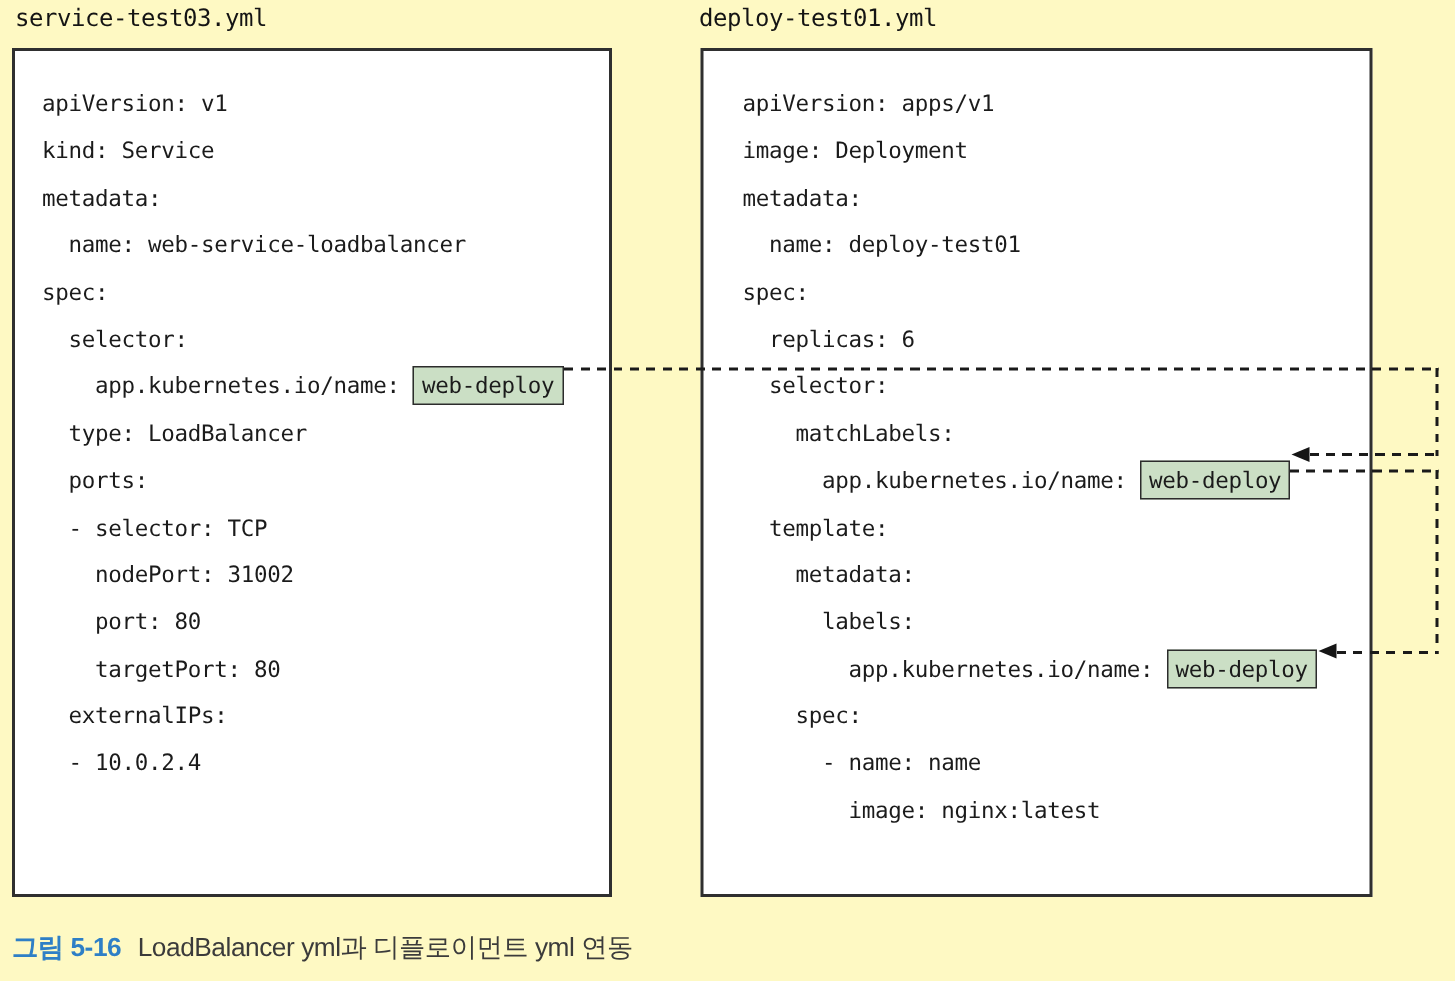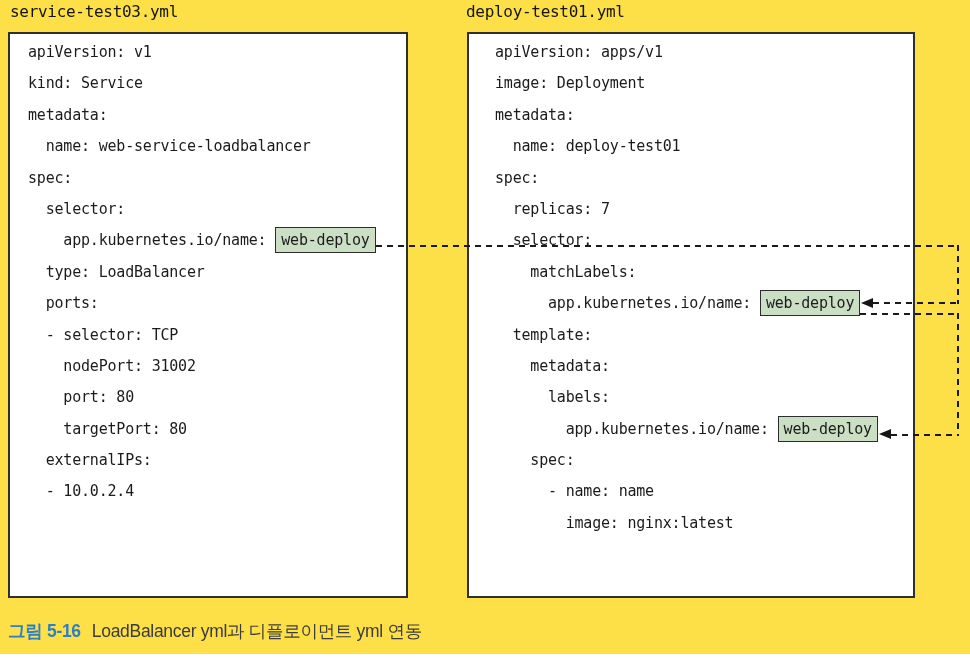--- a/index.html
+++ b/index.html
@@ -1,32 +1,32 @@
 <!DOCTYPE html>
 <html><head>
 <meta charset="utf-8">
 <style>
   html,body{margin:0;padding:0;background:#ffffff;}
   .canvas{
-    position:relative;width:970px;height:654px;background:#fde047;overflow:hidden;
+    position:relative;width:970px;height:654px;background:#fef9c3;overflow:hidden;
     font-family:"DejaVu Sans Mono",monospace;color:#1b1b1b;
   }
   .panel-title{
     position:absolute;top:2px;font-size:16px;line-height:20px;color:#141414;
     font-family:"DejaVu Sans Mono",monospace;letter-spacing:-0.3px;
   }
   .panel-title.left{left:10px;}
   .panel-title.right{left:466px;}
   .yaml-box{
     position:absolute;top:32px;height:566px;box-sizing:border-box;
     border:2px solid #2f2f2f;background:#ffffff;
   }
   .yaml-box.left{left:8px;width:400px;}
   .yaml-box.right{left:467px;width:448px;}
-  .code{padding-top:3px;}
+  .code{padding-top:20px;}
   .yaml-box.left .code{padding-left:18px;}
   .yaml-box.right .code{padding-left:26px;}
   .code-line{
     white-space:pre;font-size:15px;line-height:31.4px;height:31.4px;
     font-family:"DejaVu Sans Mono",monospace;color:#1b1b1b;letter-spacing:-0.2px;
   }
   .hl{
     display:inline-block;background:#cbdfc5;border:1.5px solid #2c2c2c;
     padding:2px 5px;line-height:20px;
   }
@@ -72,21 +72,21 @@
       </div>
   </div>
 
   <div class="yaml-box right">
     <div class="code">
         <div class="code-line">apiVersion: apps/v1</div>
         <div class="code-line">image: Deployment</div>
         <div class="code-line">metadata:</div>
         <div class="code-line">  name: deploy-test01</div>
         <div class="code-line">spec:</div>
-        <div class="code-line">  replicas: 7</div>
+        <div class="code-line">  replicas: 6</div>
         <div class="code-line">  selector:</div>
         <div class="code-line">    matchLabels:</div>
         <div class="code-line">      app.kubernetes.io/name: <span class="hl">web-deploy</span></div>
         <div class="code-line">  template:</div>
         <div class="code-line">    metadata:</div>
         <div class="code-line">      labels:</div>
         <div class="code-line">        app.kubernetes.io/name: <span class="hl">web-deploy</span></div>
         <div class="code-line">    spec:</div>
         <div class="code-line">      - name: name</div>
         <div class="code-line">        image: nginx:latest</div>

